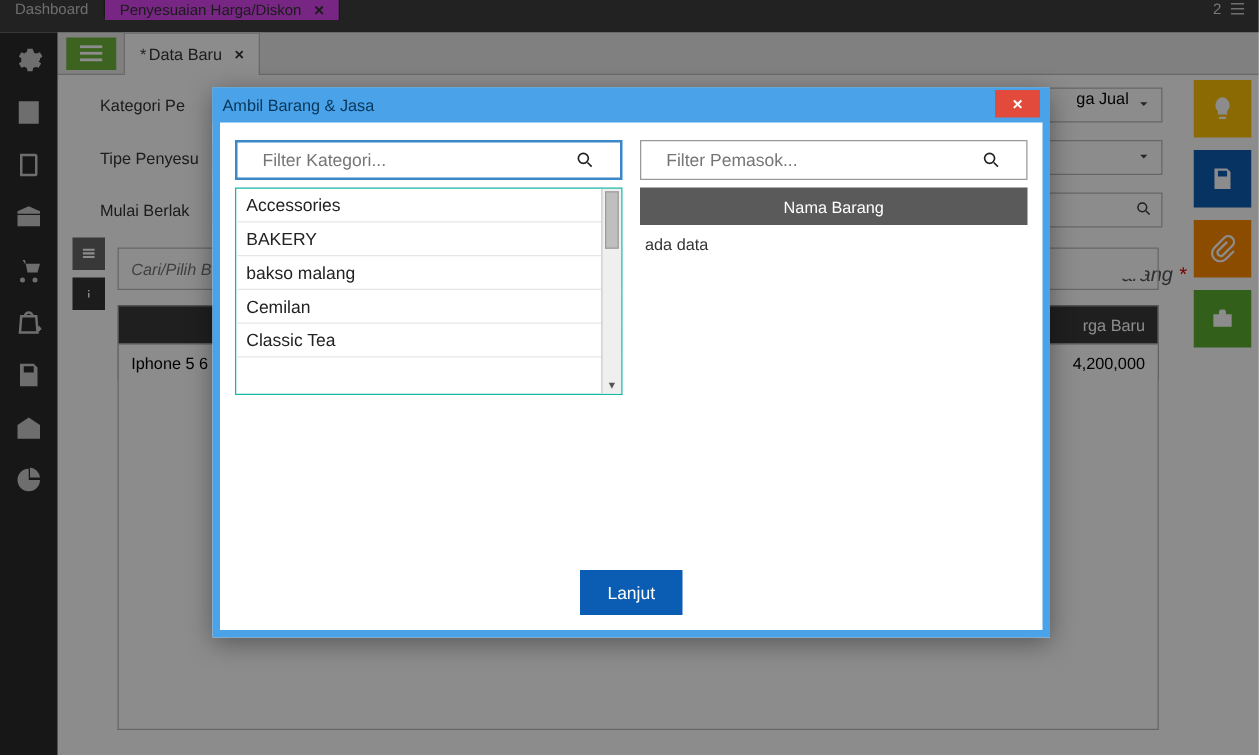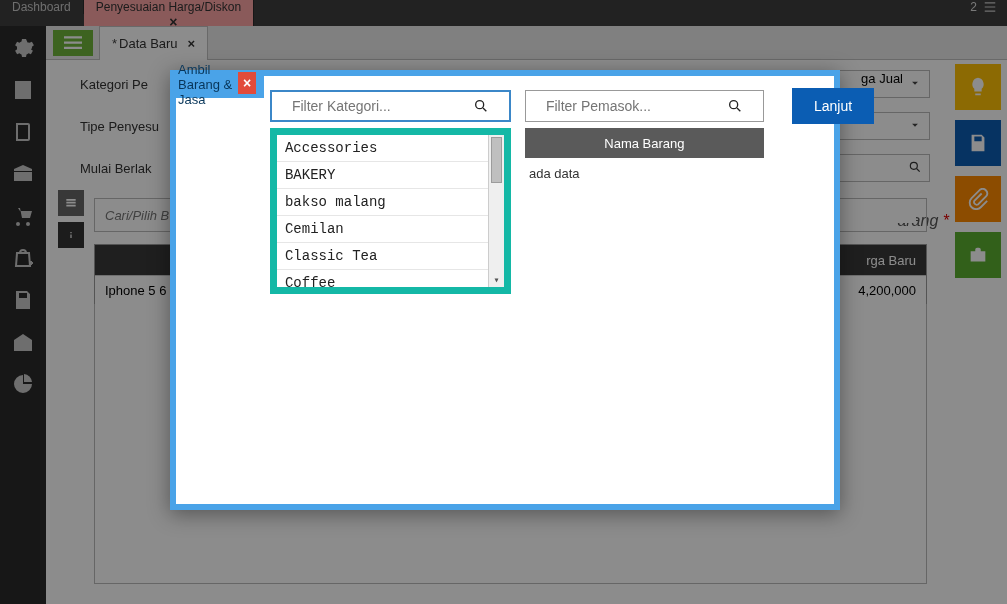--- a/index.html
+++ b/index.html
@@ -4,21 +4,21 @@
 <style>
 * { box-sizing: border-box; margin: 0; padding: 0; }
 html, body { width: 1007px; height: 604px; overflow: hidden; font-family: "Segoe UI", Arial, sans-serif; font-size: 13px; background: #fff; }
 
 
 .dim { position:absolute; inset:0; background:rgba(0,0,0,0.45); z-index:50; }
 
 
 .tabstrip { height:26px; background:#3f3f3f; display:flex; align-items:flex-start; position:relative; }
 .tabstrip .tab { display:flex; align-items:center; padding:0 12px; color:#c8c8c8; font-size:12px; border-right:1px solid #2b2b2b; }
-.tabstrip .tab.active { background:#fca5a5; color:#333;flex-direction:column; }
+.tabstrip .tab.active { background:#d946ef; color:#333; }
 .tabstrip .tab .x { margin-left:10px; font-weight:bold; color:#333; font-size:14px; }
 .tabstrip .right { margin-left:auto; display:flex; align-items:center; color:#ddd; padding:0 10px; font-size:12px; }
 
 
 .rail { position:absolute; left:0; top:26px; width:46px; bottom:0; background:#2b2b2b; display:flex; flex-direction:column; align-items:center; padding-top:10px; gap:18px; z-index:10; }
 .rail .ic { width:24px; height:24px; fill:#c9c9c9; }
 
 
 .subbar { position:absolute; left:46px; right:0; top:26px; height:34px; background:#e9e9e9; border-bottom:1px solid #bfbfbf; display:flex; align-items:center; z-index:5; }
 .subbar .ham { width:40px; height:26px; margin-left:7px; background:#6fb53b; display:flex; align-items:center; justify-content:center; }
@@ -58,31 +58,31 @@
 
 
 .tbl { position:absolute; left:94px; right:80px; top:244px; z-index:5; border:1px solid #999; }
 .tbl .hd { background:#3a3a3a; color:#fff; height:30px; display:flex; align-items:center; padding:0 10px; font-size:13px; }
 .tbl .hd .c1{flex:1;} .tbl .hd .c2{width:90px; text-align:right;}
 .tbl .rw { background:#fff; height:30px; display:flex; align-items:center; padding:0 10px; font-size:13px; border-top:1px solid #ccc; }
 .tbl .rw .c1{flex:1;} .tbl .rw .c2{width:90px; text-align:right;}
 .tblbody { position:absolute; left:94px; right:80px; top:304px; bottom:20px; border:1px solid #bbb; border-top:none; z-index:5; background:#fff; }
 
 
-.modal { position:absolute; left:170px; top:70px; width:670px; height:440px; background:#fff; border:6px solid #4aa3e8; z-index:100; box-shadow:0 4px 20px rgba(0,0,0,.4); display:flex; flex-direction:row; }
+.modal { position:absolute; left:170px; top:70px; width:670px; height:440px; background:#fff; border:6px solid #4aa3e8; z-index:100; box-shadow:0 4px 20px rgba(0,0,0,.4); display:flex; flex-direction:column; }
 .modal .titlebar { height:28px; background:#4aa3e8; margin:-6px -6px 0 -6px; display:flex; align-items:center; padding:0 8px; color:#084; }
 .modal .titlebar .t { color:#08365a; font-size:13px; }
 .modal .titlebar .close { margin-left:auto; width:36px; height:22px; background:#e24b3b; color:#fff; display:flex; align-items:center; justify-content:center; font-weight:bold; font-size:14px; margin-top:-2px; }
 .modal .body { flex:1; padding:14px 12px 10px 12px; display:flex; gap:14px; position:relative; }
 .modal .col { flex:1; display:flex; flex-direction:column; }
 .modal .filter { display:flex; align-items:center; border:1px solid #999; height:32px; padding:0 20px; }
 .modal .col.left .filter { border:2px solid #3b87c8; }
 .modal .filter input { border:none; outline:none; flex:1; font-size:14px; color:#888; }
 .modal .filter svg { width:16px; height:16px; fill:#222; }
-.modal .list { margin-top:6px; border:7px solid #14b8a6; flex:0 0 166px; overflow:hidden; position:relative;font-family:Liberation Mono, monospace; }
+.modal .list { margin-top:6px; border:1px solid #14b8a6; flex:0 0 166px; overflow:hidden; position:relative; }
 .modal .list .item { height:27px; display:flex; align-items:center; padding:0 8px; font-size:14px; color:#222; border-bottom:1px solid #e6e6e6; }
 .modal .list .scroll { position:absolute; right:0; top:0; bottom:0; width:16px; background:#efefef; border-left:1px solid #ccc; }
 .modal .list .scroll .thumb { position:absolute; left:2px; right:2px; top:2px; height:46px; background:#bfbfbf; border:1px solid #9c9c9c; }
 .modal .list .scroll .arr { position:absolute; left:0; right:0; height:14px; display:flex; align-items:center; justify-content:center; font-size:10px; color:#555; }
 .modal .list .scroll .arr.dn { bottom:0; }
 .modal .rcol .header { margin-top:6px; height:30px; background:#5a5a5a; color:#fff; display:flex; align-items:center; justify-content:center; font-size:13px; }
 .modal .rcol .empty { padding:8px 4px; color:#333; font-size:13px; }
 .modal .footer { height:60px; display:flex; align-items:center; justify-content:center; padding:0 16px; }
 .modal .footer .go { background:#0b5db3; color:#fff; border:none; padding:10px 22px; font-size:14px; cursor:pointer; }
 
@@ -259,21 +259,20 @@
             <path d="M15 15l5 5" stroke="#222" stroke-width="2"></path>
           </svg>
       </div>
       <div class="list">
         <div id="cat-list">
             <div class="item">Accessories</div>
             <div class="item">BAKERY</div>
             <div class="item">bakso malang</div>
             <div class="item">Cemilan</div>
             <div class="item">Classic Tea</div>
-            <div class="item">Coffee</div>
           </div>
         <div class="scroll">
           <div class="thumb"></div>
           <div class="arr dn">▾</div>
         </div>
       </div>
     </div>
     <div class="col rcol">
       <div class="filter">
         <input placeholder="Filter Pemasok..." style="">

